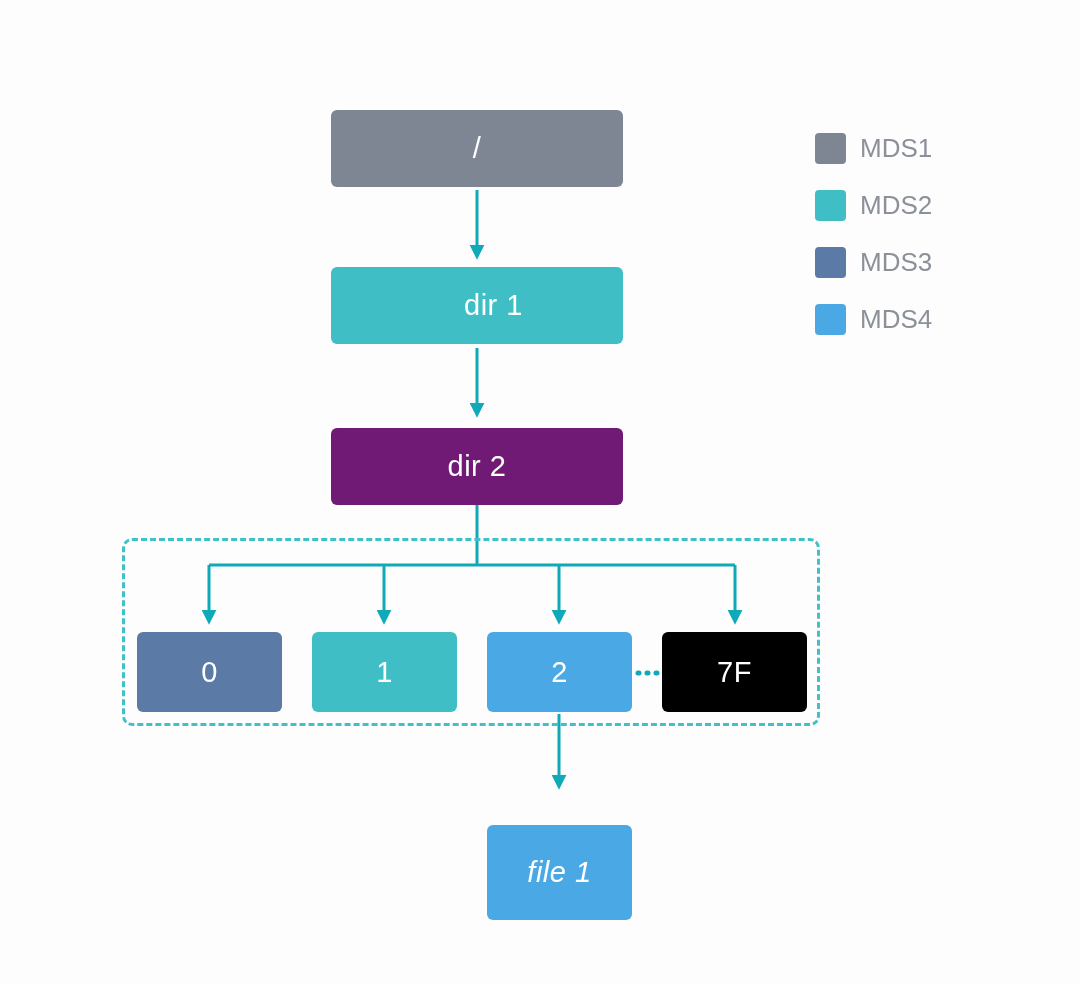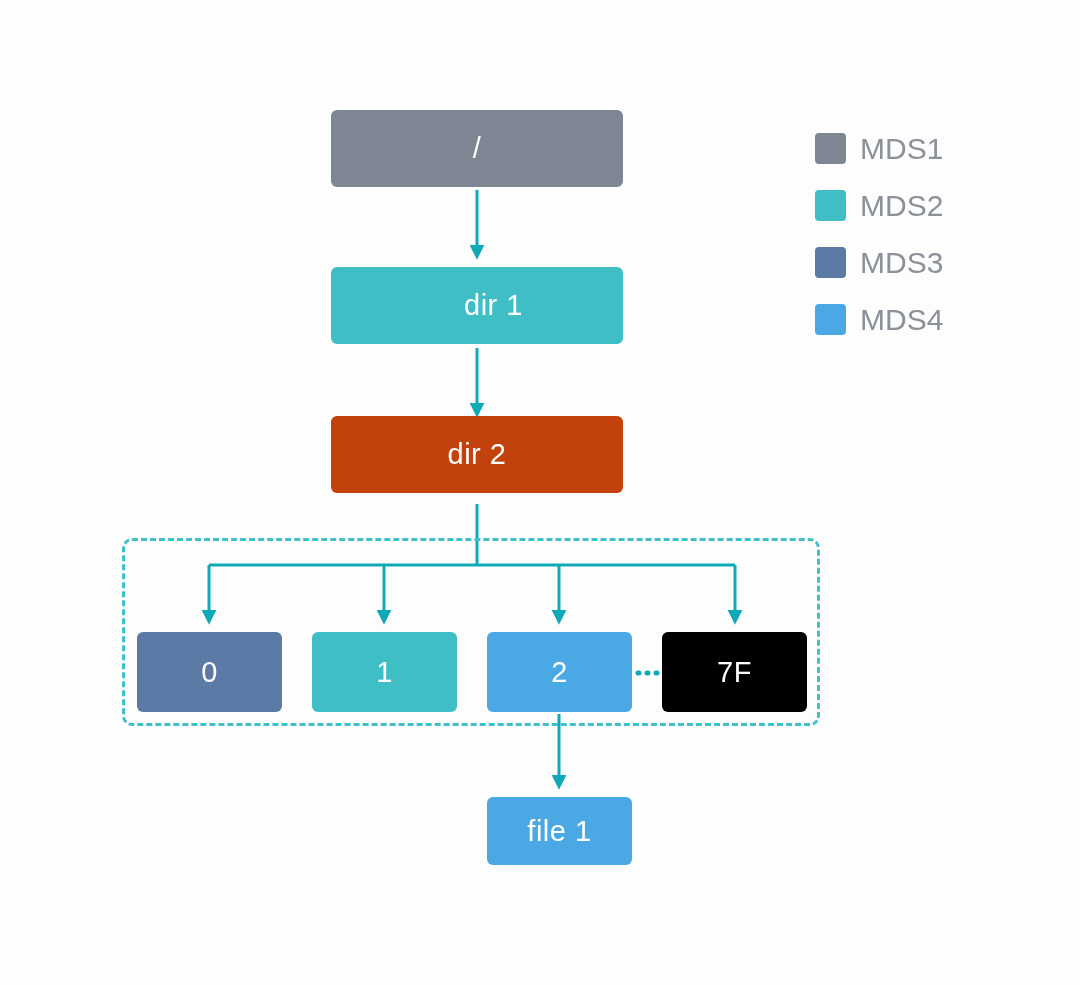--- a/index.html
+++ b/index.html
@@ -34,21 +34,21 @@
   .dashed-box{
     position:absolute;left:122px;top:538px;width:698px;height:188px;
     border:3px dashed var(--dash);
     border-radius:10px;
     box-sizing:border-box;
     background:transparent;
   }
   .legend{position:absolute;left:815px;top:133px;}
   .legend-row{display:flex;align-items:center;margin-bottom:26px;height:31px;}
   .legend-swatch{width:31px;height:31px;border-radius:4px;flex:0 0 auto;}
-  .legend-label{margin-left:14px;font-size:30px;color:var(--legend-text);line-height:31px;}
+  .legend-label{margin-left:14px;font-size:26px;color:var(--legend-text);line-height:31px;}
 </style>
 </head>
 <body>
 
 <div id="canvas">
 
   <svg id="wires" viewBox="0 0 1080 985" xmlns="http://www.w3.org/2000/svg">
     <defs>
       <marker id="arrow" viewBox="0 0 10 10" markerWidth="5" markerHeight="5" refX="7.5" refY="5" orient="auto">
         <path d="M0,0 L10,5 L0,10 z"></path>
@@ -74,41 +74,41 @@
   <div class="dashed-box"></div>
 
   <div class="node node-lg" style="top: 110px; background-color: rgb(126, 134, 148);">
     <span>/</span>
   </div>
 
   <div class="node node-lg" style="top: 267px; background-color: rgb(63, 191, 197); padding-left: 33px;">
     <span>dir 1</span>
   </div>
 
-  <div class="node node-lg" style="top: 416px; background-color: #c2410c;">
+  <div class="node node-lg" style="top: 428px; background-color: #701a75;">
     <span>dir 2</span>
   </div>
 
   <div class="node node-sm" style="left: 137px; background-color: rgb(91, 122, 166);">
     <span>0</span>
   </div>
 
   <div class="node node-sm" style="left: 312px; background-color: rgb(63, 191, 197);">
     <span>1</span>
   </div>
 
   <div class="node node-sm" style="left: 487px; background-color: rgb(74, 169, 229);">
     <span>2</span>
   </div>
 
   <div class="node node-sm" style="left: 662px; background-color: #000000;">
     <span>7F</span>
   </div>
 
-  <div class="node" style="left: 487px; top: 797px; width: 145px; height: 68px; background-color: rgb(74, 169, 229);">
+  <div class="node" style="left: 487px; top: 825px; width: 145px; height: 95px; background-color: rgb(74, 169, 229); font-style: italic;">
     <span>file 1</span>
   </div>
 
   <div class="legend">
     <div class="legend-row">
       <div class="legend-swatch" style="background-color: rgb(126, 134, 148);"></div>
       <div class="legend-label">MDS1</div>
     </div>
     <div class="legend-row">
       <div class="legend-swatch" style="background-color: rgb(63, 191, 197);"></div>

